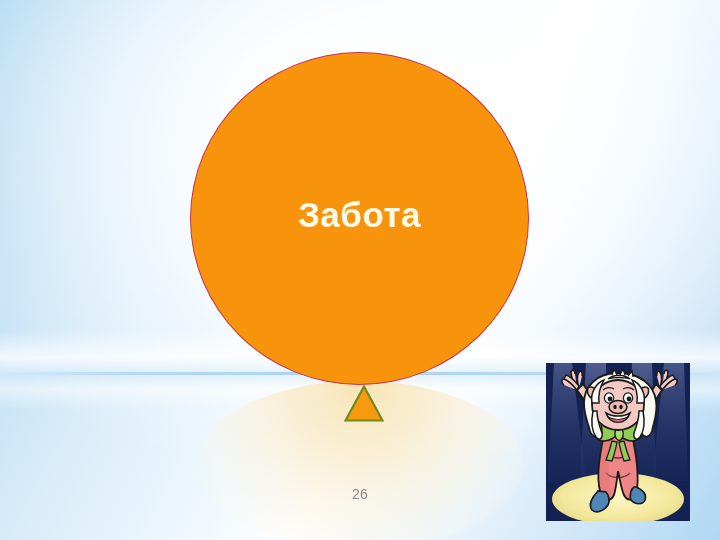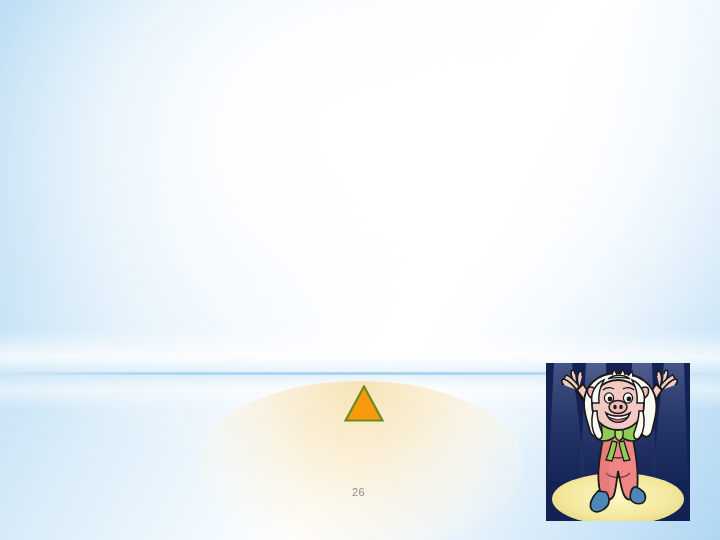--- a/index.html
+++ b/index.html
@@ -135,21 +135,21 @@
     display: block;
     width: 144px;
     height: 158px;
   }
 
   
   .slide-number {
     position: absolute;
     left: 352px;
     top: 486px;
-    font-size: 11px;
+    font-size: 14px;
     color: #8A8A8A;
     letter-spacing: 0.3px;
     user-select: none;
   }
 </style>
 </head>
 <body>
 
 <div class="slide">
 
@@ -158,20 +158,23 @@
   <div class="bg-horizon-line"></div>
 
   <div class="circle-reflection"></div>
 
   <div class="stand-triangle">
     <svg viewBox="0 0 40 37" xmlns="http://www.w3.org/2000/svg">
       <polygon points="20,1.5 38.5,35.5 1.5,35.5" fill="#F89A0E" stroke="#6F8A1E" stroke-width="2.2"></polygon>
     </svg>
   </div>
 
+  <div class="main-circle">
+    <span class="main-circle-label">Забота</span>
+  </div>
 
   <div class="picture">
     <svg viewBox="0 0 144 158" xmlns="http://www.w3.org/2000/svg">
       <defs>
         <linearGradient id="beamA" x1="0" y1="0" x2="0" y2="1">
           <stop offset="0%" stop-color="#7C8FC4" stop-opacity="0.85"></stop>
           <stop offset="100%" stop-color="#2A3C74" stop-opacity="0.25"></stop>
         </linearGradient>
         <linearGradient id="beamB" x1="0" y1="0" x2="0" y2="1">
           <stop offset="0%" stop-color="#9AAAD6" stop-opacity="0.9"></stop>

